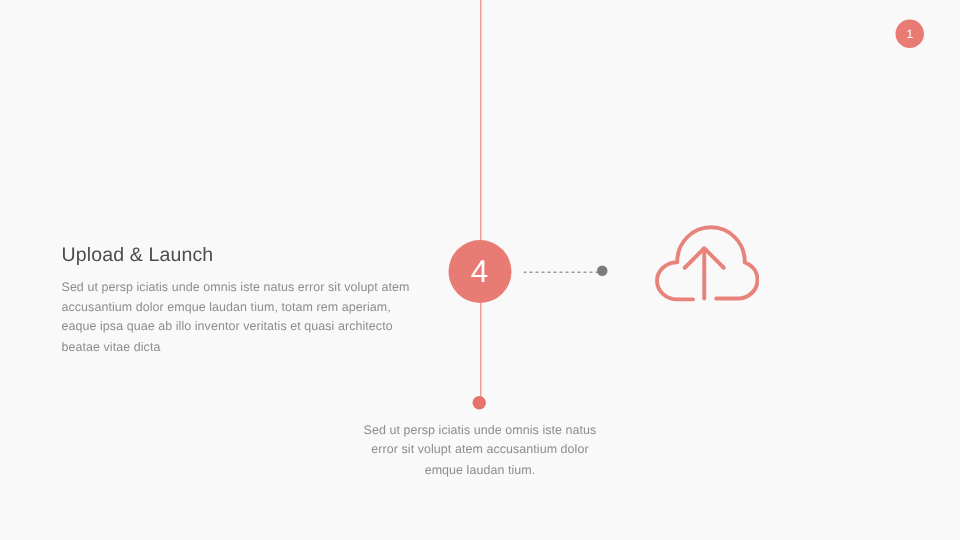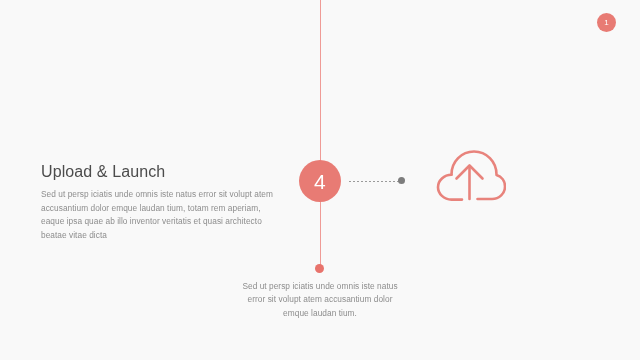--- a/index.html
+++ b/index.html
@@ -82,21 +82,21 @@
 
   
   .left-block {
     position: absolute;
     left: 41px;
     top: 162px;
     width: 232px;
   }
   .left-title {
     margin: 0 0 7px 0;
-    font-size: 16px;
+    font-size: 13px;
     font-weight: 400;
     color: #4c4c4c;
     letter-spacing: 0.1px;
     line-height: 1.2;
   }
   .left-body {
     margin: 0;
     font-size: 8.3px;
     line-height: 1.62;
     color: #8d8d8d;

